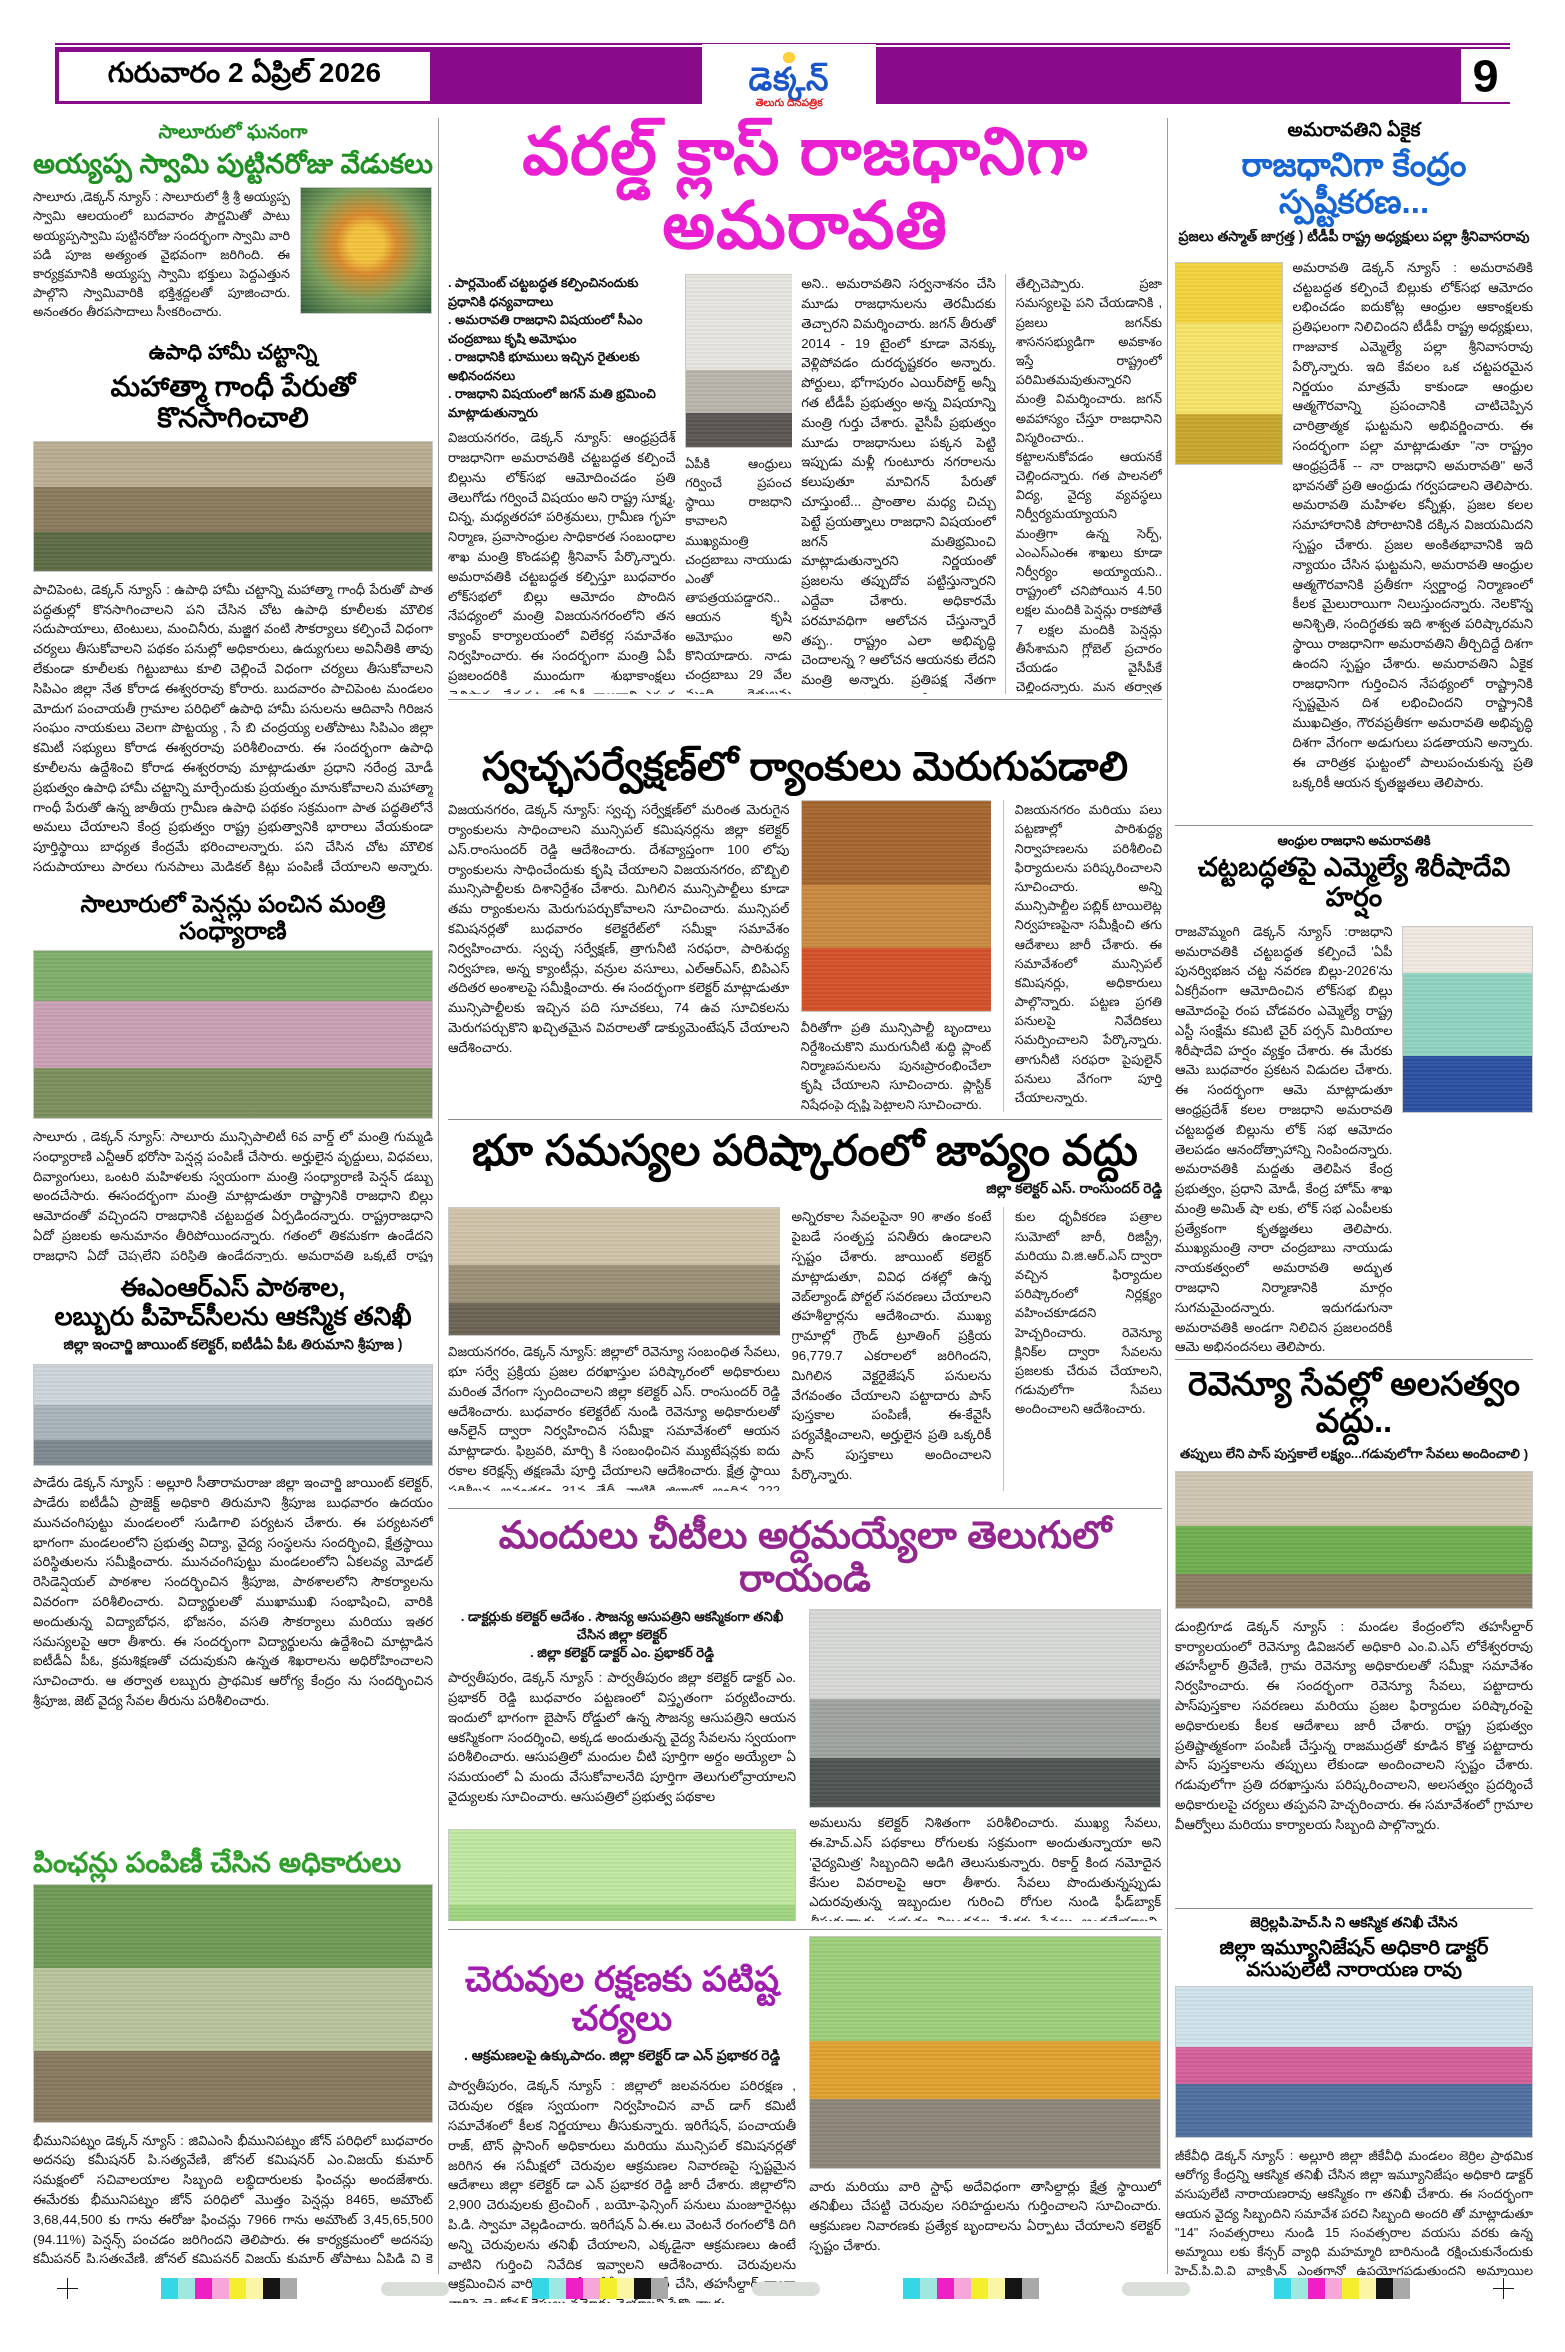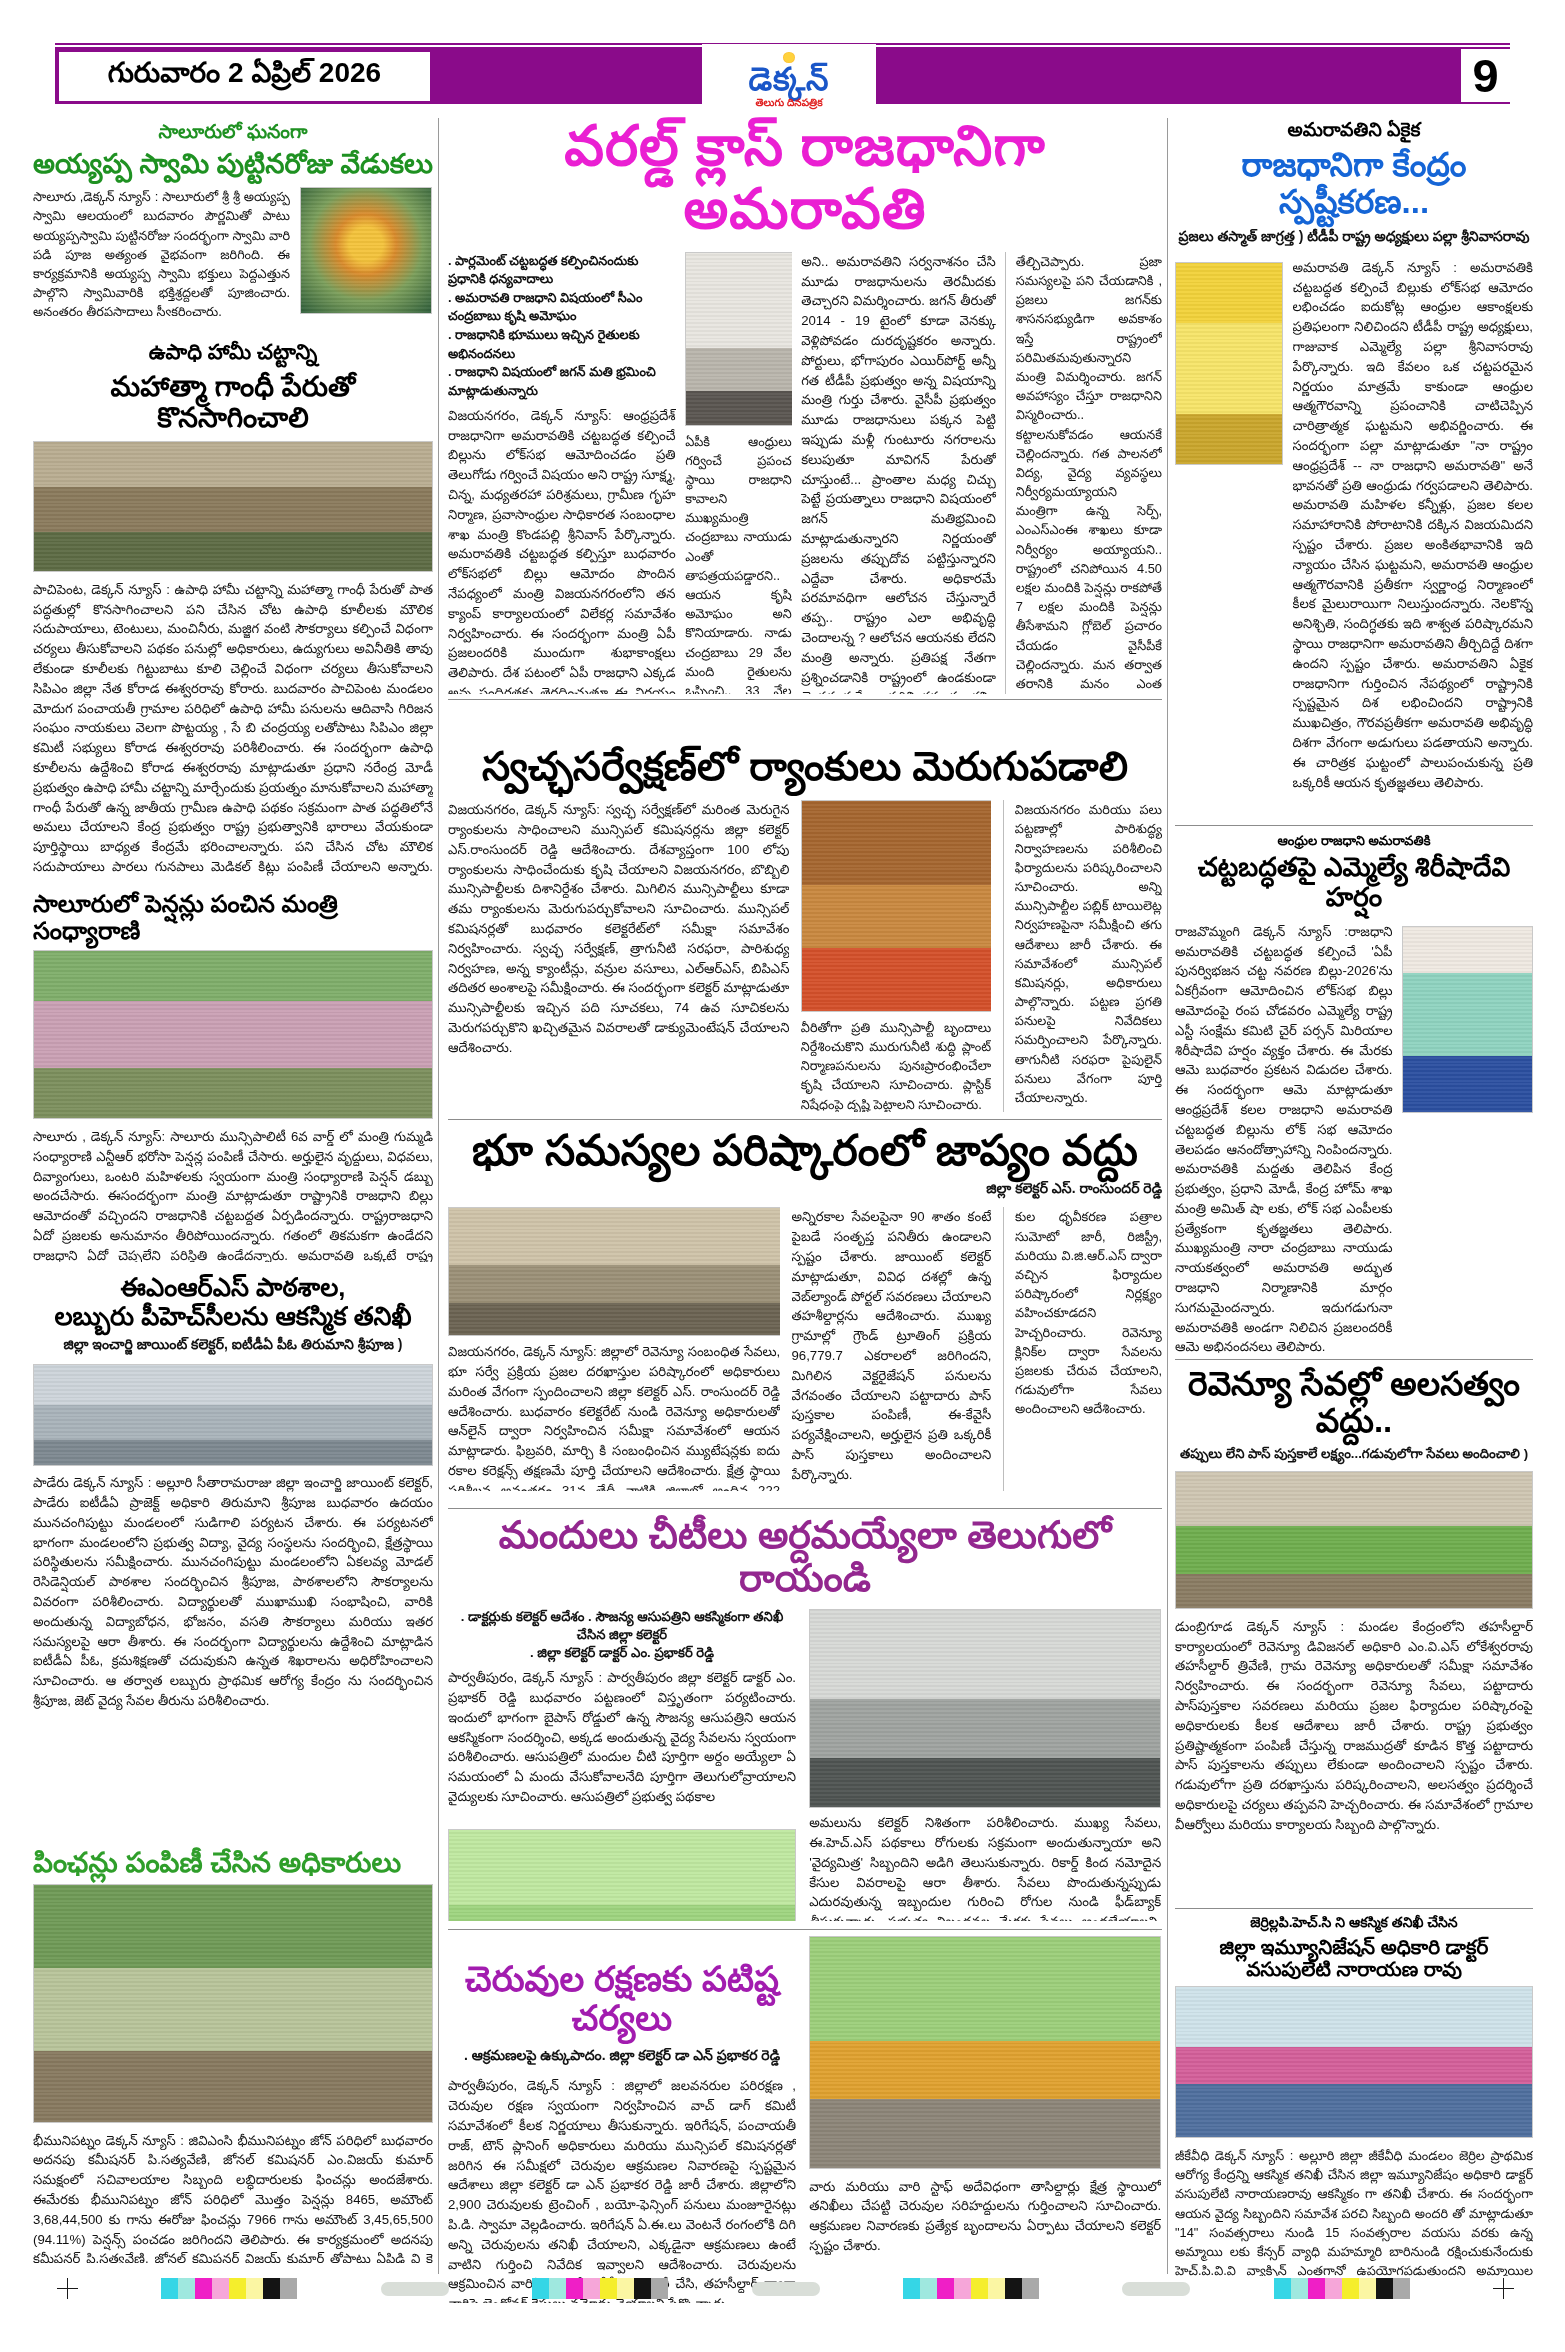--- a/index.html
+++ b/index.html
@@ -94,41 +94,41 @@
   </div>
 
   <div class="art" style="left:33px;top:340px;width:400px;height:536px;">
     <div class="kicker" style="font-size:21px;color:#000;">ఉపాధి హామీ చట్టాన్ని</div>
     <div class="hl" style="font-size:28px;color:#000;margin-top:1.9px;">మహాత్మా గాంధీ పేరుతో కొనసాగించాలి</div>
     <div class="photo p-workers" style="width:398px;height:129px;margin-top:7.6px;"></div>
     <div class="bodytxt" style="height:326px;margin-top:7.6px;">పాచిపెంట, డెక్కన్ న్యూస్ : ఉపాధి హామీ చట్టాన్ని మహాత్మా గాంధీ పేరుతో పాత పద్ధతుల్లో కొనసాగించాలని పని చేసిన చోట ఉపాధి కూలీలకు మౌలిక సదుపాయాలు, టెంటులు, మంచినీరు, మజ్జిగ వంటి సౌకర్యాలు కల్పించే విధంగా చర్యలు తీసుకోవాలని పథకం పనుల్లో అధికారులు, ఉద్యుగులు అవినీతికి తావు లేకుండా కూలీలకు గిట్టుబాటు కూలి చెల్లించే విధంగా చర్యలు తీసుకోవాలని సిపిఎం జిల్లా నేత కోరాడ ఈశ్వరరావు కోరారు. బుదవారం పాచిపెంట మండలం మోదుగ పంచాయతీ గ్రామాల పరిధిలో ఉపాధి హామీ పనులను ఆదివాసి గిరిజన సంఘం నాయకులు వెలగా పొట్టయ్య , సే బి చంద్రయ్య లతోపాటు సిపిఎం జిల్లా కమిటీ సభ్యులు కోరాడ ఈశ్వరరావు పరిశీలించారు. ఈ సందర్భంగా ఉపాధి కూలీలను ఉద్దేశించి కోరాడ ఈశ్వరరావు మాట్లాడుతూ ప్రధాని నరేంద్ర మోడీ ప్రభుత్వం ఉపాధి హామీ చట్టాన్ని మార్చేందుకు ప్రయత్నం మానుకోవాలని మహాత్మా గాంధీ పేరుతో ఉన్న జాతీయ గ్రామీణ ఉపాధి పథకం సక్రమంగా పాత పద్ధతిలోనే అమలు చేయాలని కేంద్ర ప్రభుత్వం రాష్ట్ర ప్రభుత్వానికి భారాలు వేయకుండా పూర్తిస్థాయి బాధ్యత కేంద్రమే భరించాలన్నారు. పని చేసిన చోట మౌలిక సదుపాయాలు పారలు గునపాలు మెడికల్ కిట్లు పంపిణీ చేయాలని అన్నారు. కేంద్రం 60 శాతం రాష్ట్ర ప్రభుత్వం 40% అనే నిబంధనలు మానుకొని రాష్ట్రం పై భారాలు వేయకుండా కేంద్రమే పూర్తి బాధ్యత పడాలని డిమాండ్ చేశారు. ఎంతో ప్రతిష్టాత్మకంగా పోరాడి సాధించుకున్న ఉపాధి హామీ చట్టం ప్రజలు పోరాటాల ఫలితంగా వచ్చిన చట్టం ఇటువంటి గొప్ప చట్టం ఎర్రజెండా నాయకత్వంలో వచ్చిన హక్కు ఈ హక్కులను కాపాడుకోవాల్సిన బాధ్యత ప్రజలందరిదరిపైన ఉందన్నారు. ఈ కార్యక్రమంలో వ్యవసాయ కూలీలు సేవి రమేష్ సుయ్యారి చంద్రయ్య సోయ్యారి చంద్రమ్మ కేవీ లచ్చుమ్మ సేవి రమేష్ వెలగ రామయ్య తదితరులు పాల్గొన్నారు.</div>
   </div>
 
   <div class="art" style="left:33px;top:891px;width:400px;height:371px;">
-    <div class="hl" style="font-size:24px;color:#000;text-align:left;">సాలూరులో పెన్షన్లు పంచిన మంత్రి సంధ్యారాణి</div>
+    <div class="hl" style="font-size:24px;color:#000;text-align:center;">సాలూరులో పెన్షన్లు పంచిన మంత్రి సంధ్యారాణి</div>
     <div class="photo p-sandhya" style="width:398px;height:167px;margin-top:5.7px;"></div>
     <div class="bodytxt" style="height:159px;margin-top:7.6px;">సాలూరు , డెక్కన్ న్యూస్: సాలూరు మున్సిపాలిటీ 6వ వార్డ్ లో మంత్రి గుమ్మడి సంధ్యారాణి ఎన్టీఆర్ భరోసా పెన్షన్ల పంపిణీ చేసారు. అర్హులైన వృద్దులు, విధవలు, దివ్యాంగులు, ఒంటరి మహిళలకు స్వయంగా మంత్రి సంధ్యారాణి పెన్షన్ డబ్బు అందచేసారు. ఈసందర్భంగా మంత్రి మాట్లాడుతూ రాష్ట్రానికి రాజధాని బిల్లు ఆమోదంతో వచ్చిందని రాజధానికి చట్టబద్దత ఏర్పడిందన్నారు. రాష్ట్రరాజధాని ఏదో ప్రజలకు అనుమానం తీరిపోయిందన్నారు. గతంలో తికమకగా ఉండేదని రాజధాని ఏదో చెప్పలేని పరిస్థితి ఉండేదన్నారు. అమరావతి ఒక్కటే రాష్ట్ర రాజధాని అని స్పష్టం చేసిన మంత్రి. అమరావతి నిర్మాణాన్ని ఎవరూ ఆపలేరని మంత్రి సంధ్యారాణి తెలిపారు.</div>
   </div>
 
   <div class="art" style="left:33px;top:1273px;width:400px;height:568px;">
     <div class="hl" style="font-size:25.6px;color:#000;">ఈఎంఆర్‌ఎస్ పాఠశాల,</div>
     <div class="hl" style="font-size:25.6px;color:#000;">లబ్బురు పీహెచ్‌సీలను ఆకస్మిక తనిఖీ</div>
     <div class="sub" style="font-size:14px;margin-top:5.7px;">జిల్లా ఇంచార్జి జాయింట్ కలెక్టర్, ఐటీడీఏ పీఓ తిరుమాని శ్రీపూజ )</div>
     <div class="photo p-school" style="width:398px;height:100px;margin-top:7.6px;"></div>
     <div class="bodytxt" style="height:367px;margin-top:7.6px;">పాడేరు డెక్కన్ న్యూస్ : అల్లూరి సీతారామరాజు జిల్లా ఇంచార్జి జాయింట్ కలెక్టర్, పాడేరు ఐటీడీఏ ప్రాజెక్ట్ అధికారి తిరుమాని శ్రీపూజ బుధవారం ఉదయం మునచంగిపుట్టు మండలంలో సుడిగాలి పర్యటన చేశారు. ఈ పర్యటనలో భాగంగా మండలంలోని ప్రభుత్వ విద్యా, వైద్య సంస్థలను సందర్భించి, క్షేత్రస్థాయి పరిస్థితులను సమీక్షించారు. మునచంగిపుట్టు మండలంలోని ఏకలవ్య మోడల్ రెసిడెన్షియల్ పాఠశాల సందర్భించిన శ్రీపూజ, పాఠశాలలోని సౌకర్యాలను వివరంగా పరిశీలించారు. విద్యార్థులతో ముఖాముఖి సంభాషించి, వారికి అందుతున్న విద్యాబోధన, భోజనం, వసతి సౌకర్యాలు మరియు ఇతర సమస్యలపై ఆరా తీశారు. ఈ సందర్భంగా విద్యార్థులను ఉద్దేశించి మాట్లాడిన ఐటీడీఏ పీఓ, క్రమశిక్షణతో చదువుకుని ఉన్నత శిఖరాలను అధిరోహించాలని సూచించారు. ఆ తర్వాత లబ్బురు ప్రాథమిక ఆరోగ్య కేంద్రం ను సందర్భించిన శ్రీపూజ, జెట్ వైద్య సేవల తీరును పరిశీలించారు.</div>
   </div>
 
   <div class="art" style="left:33px;top:1847px;width:400px;height:426px;">
     <div class="hl" style="font-size:28px;color:#2f9e2a;text-align:left;">పింఛన్లు పంపిణీ చేసిన అధికారులు</div>
     <div class="photo p-pension" style="width:398px;height:237px;margin-top:5.7px;"></div>
     <div class="bodytxt" style="height:132px;margin-top:7.6px;">భీమునిపట్నం డెక్కన్ న్యూస్ : జివిఎంసి భీమునిపట్నం జోన్ పరిధిలో బుధవారం అదనపు కమీషనర్ పి.సత్యవేణి, జోనల్ కమిషనర్ ఎం.విజయ్ కుమార్ సమక్షంలో సచివాలయాల సిబ్బంది లబ్ధిదారులకు ఫించన్లు అందజేశారు. ఈమేరకు భీమునిపట్నం జోన్ పరిధిలో మొత్తం పెన్షన్లు 8465, అమౌంట్ 3,68,44,500 కు గాను ఈరోజు ఫించన్లు 7966 గాను అమౌంట్ 3,45,65,500 (94.11%) పెన్షన్స్ పంచడం జరిగిందని తెలిపారు. ఈ కార్యక్రమంలో అదనపు కమీషనర్ పి.సత్యవేణి, జోనల్ కమిషనర్ విజయ్ కుమార్ తోపాటు ఏపిడి వి కె దొర, జోనల్ సిబ్బంది, సచివాలయాల సిబ్బంది పాల్గొన్నారు.</div>
   </div>
 
   <div class="art" style="left:448px;top:115px;width:714px;height:579px;">
-    <div class="hl" style="font-size:56px;color:#ea1fd2;letter-spacing:0.9px;">వరల్డ్ క్లాస్ రాజధానిగా అమరావతి</div>
+    <div class="hl" style="font-size:66px;color:#ea1fd2;letter-spacing:0.9px;">వరల్డ్ క్లాస్ రాజధానిగా అమరావతి</div>
     <div style="display:flex;gap:9.5px;margin-top:11.4px;height:507px;">
       <div style="width:235px;overflow:hidden;">
         <div style="font-size:12.8px;font-weight:700;line-height:1.45;">
           <div>. పార్లమెంట్ చట్టబద్ధత కల్పించినందుకు ప్రధానికి ధన్యవాదాలు</div>
           <div>. అమరావతి రాజధాని విషయంలో సీఎం చంద్రబాబు కృషి అమోఘం</div>
           <div>. రాజధానికి భూములు ఇచ్చిన రైతులకు అభినందనలు</div>
           <div>. రాజధాని విషయంలో జగన్ మతి భ్రమించి మాట్లాడుతున్నారు</div>
         </div>
         <div class="bodytxt" style="height:407px;margin-top:5.7px;">విజయనగరం, డెక్కన్ న్యూస్: ఆంధ్రప్రదేశ్ రాజధానిగా అమరావతికి చట్టబద్ధత కల్పించే బిల్లును లోక్‌సభ ఆమోదించడం ప్రతి తెలుగోడు గర్వించే విషయం అని రాష్ట్ర సూక్ష్మ, చిన్న, మధ్యతరహా పరిశ్రమలు, గ్రామీణ గృహ నిర్మాణ, ప్రవాసాంధ్రుల సాధికారత సంబంధాల శాఖ మంత్రి కొండపల్లి శ్రీనివాస్ పేర్కొన్నారు. అమరావతికి చట్టబద్ధత కల్పిస్తూ బుధవారం లోక్‌సభలో బిల్లు ఆమోదం పొందిన నేపధ్యంలో మంత్రి విజయనగరంలోని తన క్యాంప్ కార్యాలయంలో విలేకర్ల సమావేశం నిర్వహించారు. ఈ సందర్భంగా మంత్రి ఏపీ ప్రజలందరికి ముందుగా శుభాకాంక్షలు తెలిపారు. దేశ పటంలో ఏపీ రాజధాని ఎక్కడ అన్న సందిగ్ధతకు తెరదించుతూ ఈ నిర్ణయం తీసుకున్నందుకు సంతోషం వ్యక్తం చేయడంతో పాటు ప్రధానమంత్రి మోదీకి ధన్యవాదాలు తెలిపారు.</div>
       </div>

